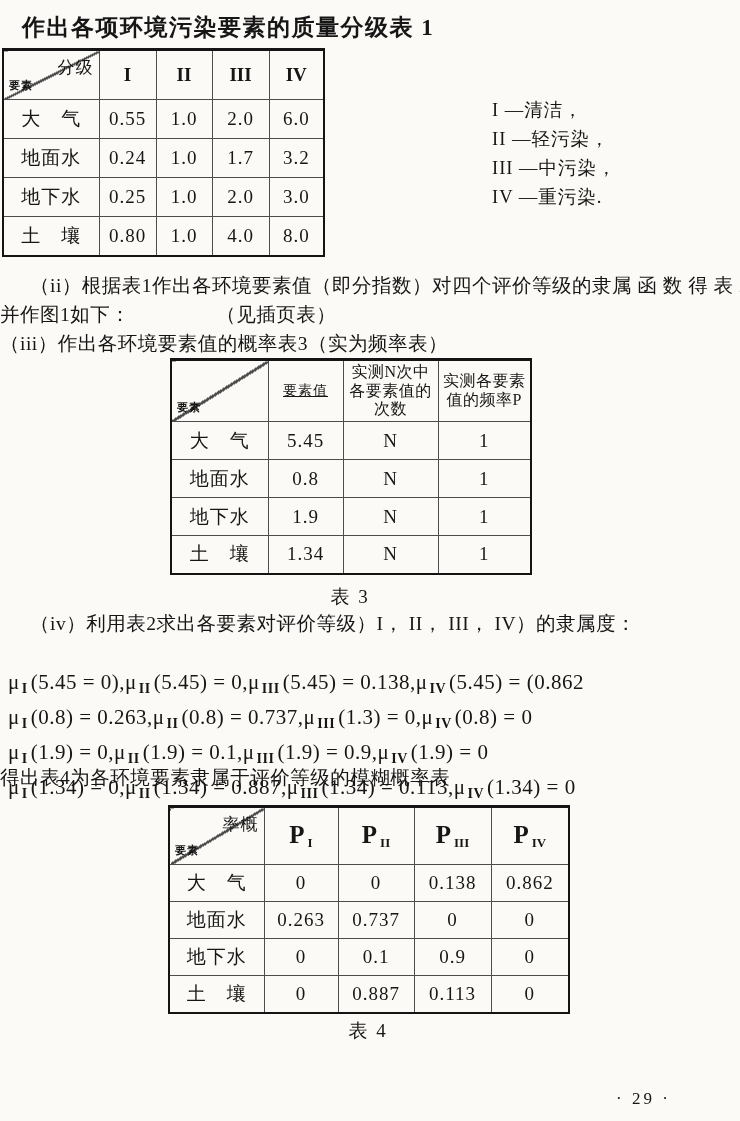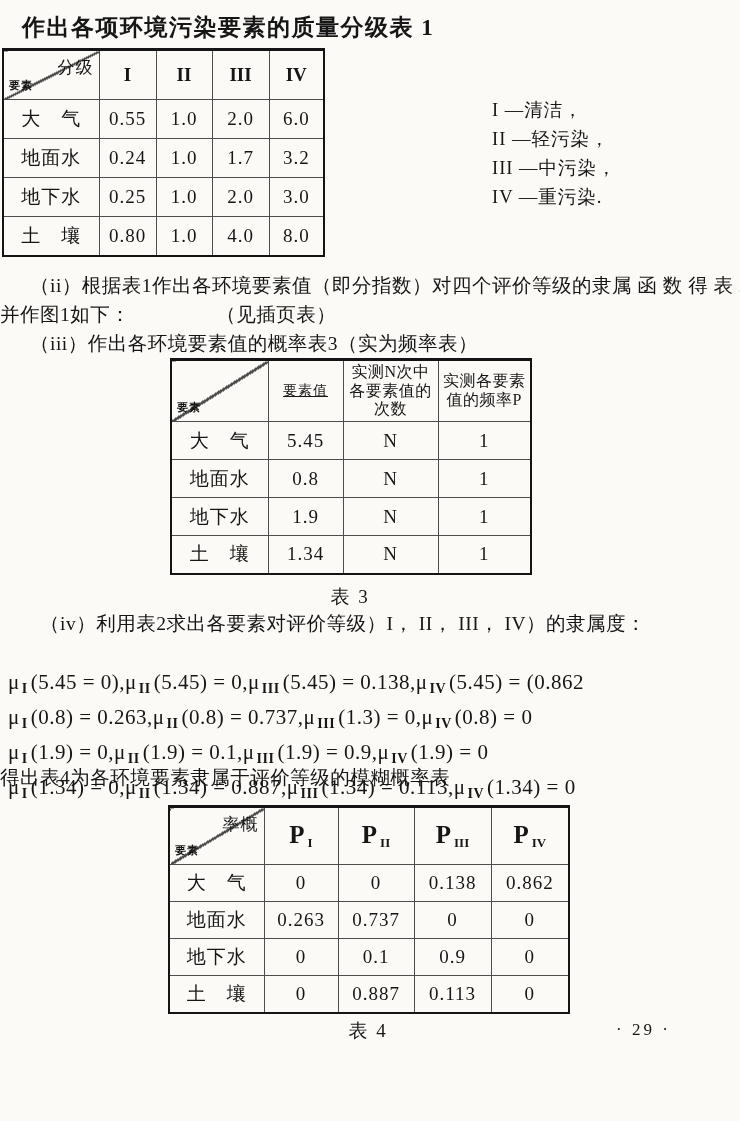--- a/index.html
+++ b/index.html
@@ -52,22 +52,22 @@
   .legend{
     position:absolute;left:492px;top:96px;
     font-size:18.5px;line-height:29px;letter-spacing:1px;white-space:nowrap;
   }
 
   
   .para{position:absolute;left:0;font-size:19.5px;white-space:nowrap;letter-spacing:0.5px;}
   .pii1{top:272px;padding-left:30px;}
   .pii2{top:301px;}
   .pii2 .gap{margin-left:86px;}
-  .piii{top:330px;padding-left:30px;}
-  .piv{top:610px;padding-left:40px;}
+  .piii{top:330px;}
+  .piv{top:610px;padding-left:30px;}
   .conclusion{top:764px;}
 
   
   .t3{left:170px;top:358px;width:360px;}
   .t3 tr.hd{height:62px;}
   .t3 tr.dr{height:38px;}
   .t3 .hcell{font-size:16px;line-height:1.18;letter-spacing:0.5px;}
   .t3 .vh{font-size:14px;letter-spacing:1px;text-decoration:underline;}
 
   
@@ -79,21 +79,21 @@
   .t4{left:168px;top:805px;width:400px;}
   .t4 tr.hd{height:58px;}
   .t4 tr.dr{height:37px;}
   .t4 .pcell{font-size:25px;font-weight:bold;margin-left:36px;}
   .t4 .pcell sub{font-size:13px;vertical-align:-0.35em;margin-left:3px;}
 
   
   .cap{position:absolute;text-align:center;font-size:19px;letter-spacing:2px;font-family:Liberation Serif, serif;}
   .cap3{left:170px;top:584px;width:360px;}
   .cap4{left:168px;top:1018px;width:400px;}
-  .pagenum{position:absolute;left:616px;top:1020px;font-size:17px;letter-spacing:3px;}
+  .pagenum{position:absolute;left:616px;top:1089px;font-size:17px;letter-spacing:3px;}
 </style>
 </head>
 <body>
 
 <div class="page">
 
   <div class="title">作出各项环境污染要素的质量分级表 1</div>
 
   <table class="tbl t1">
     <colgroup>

